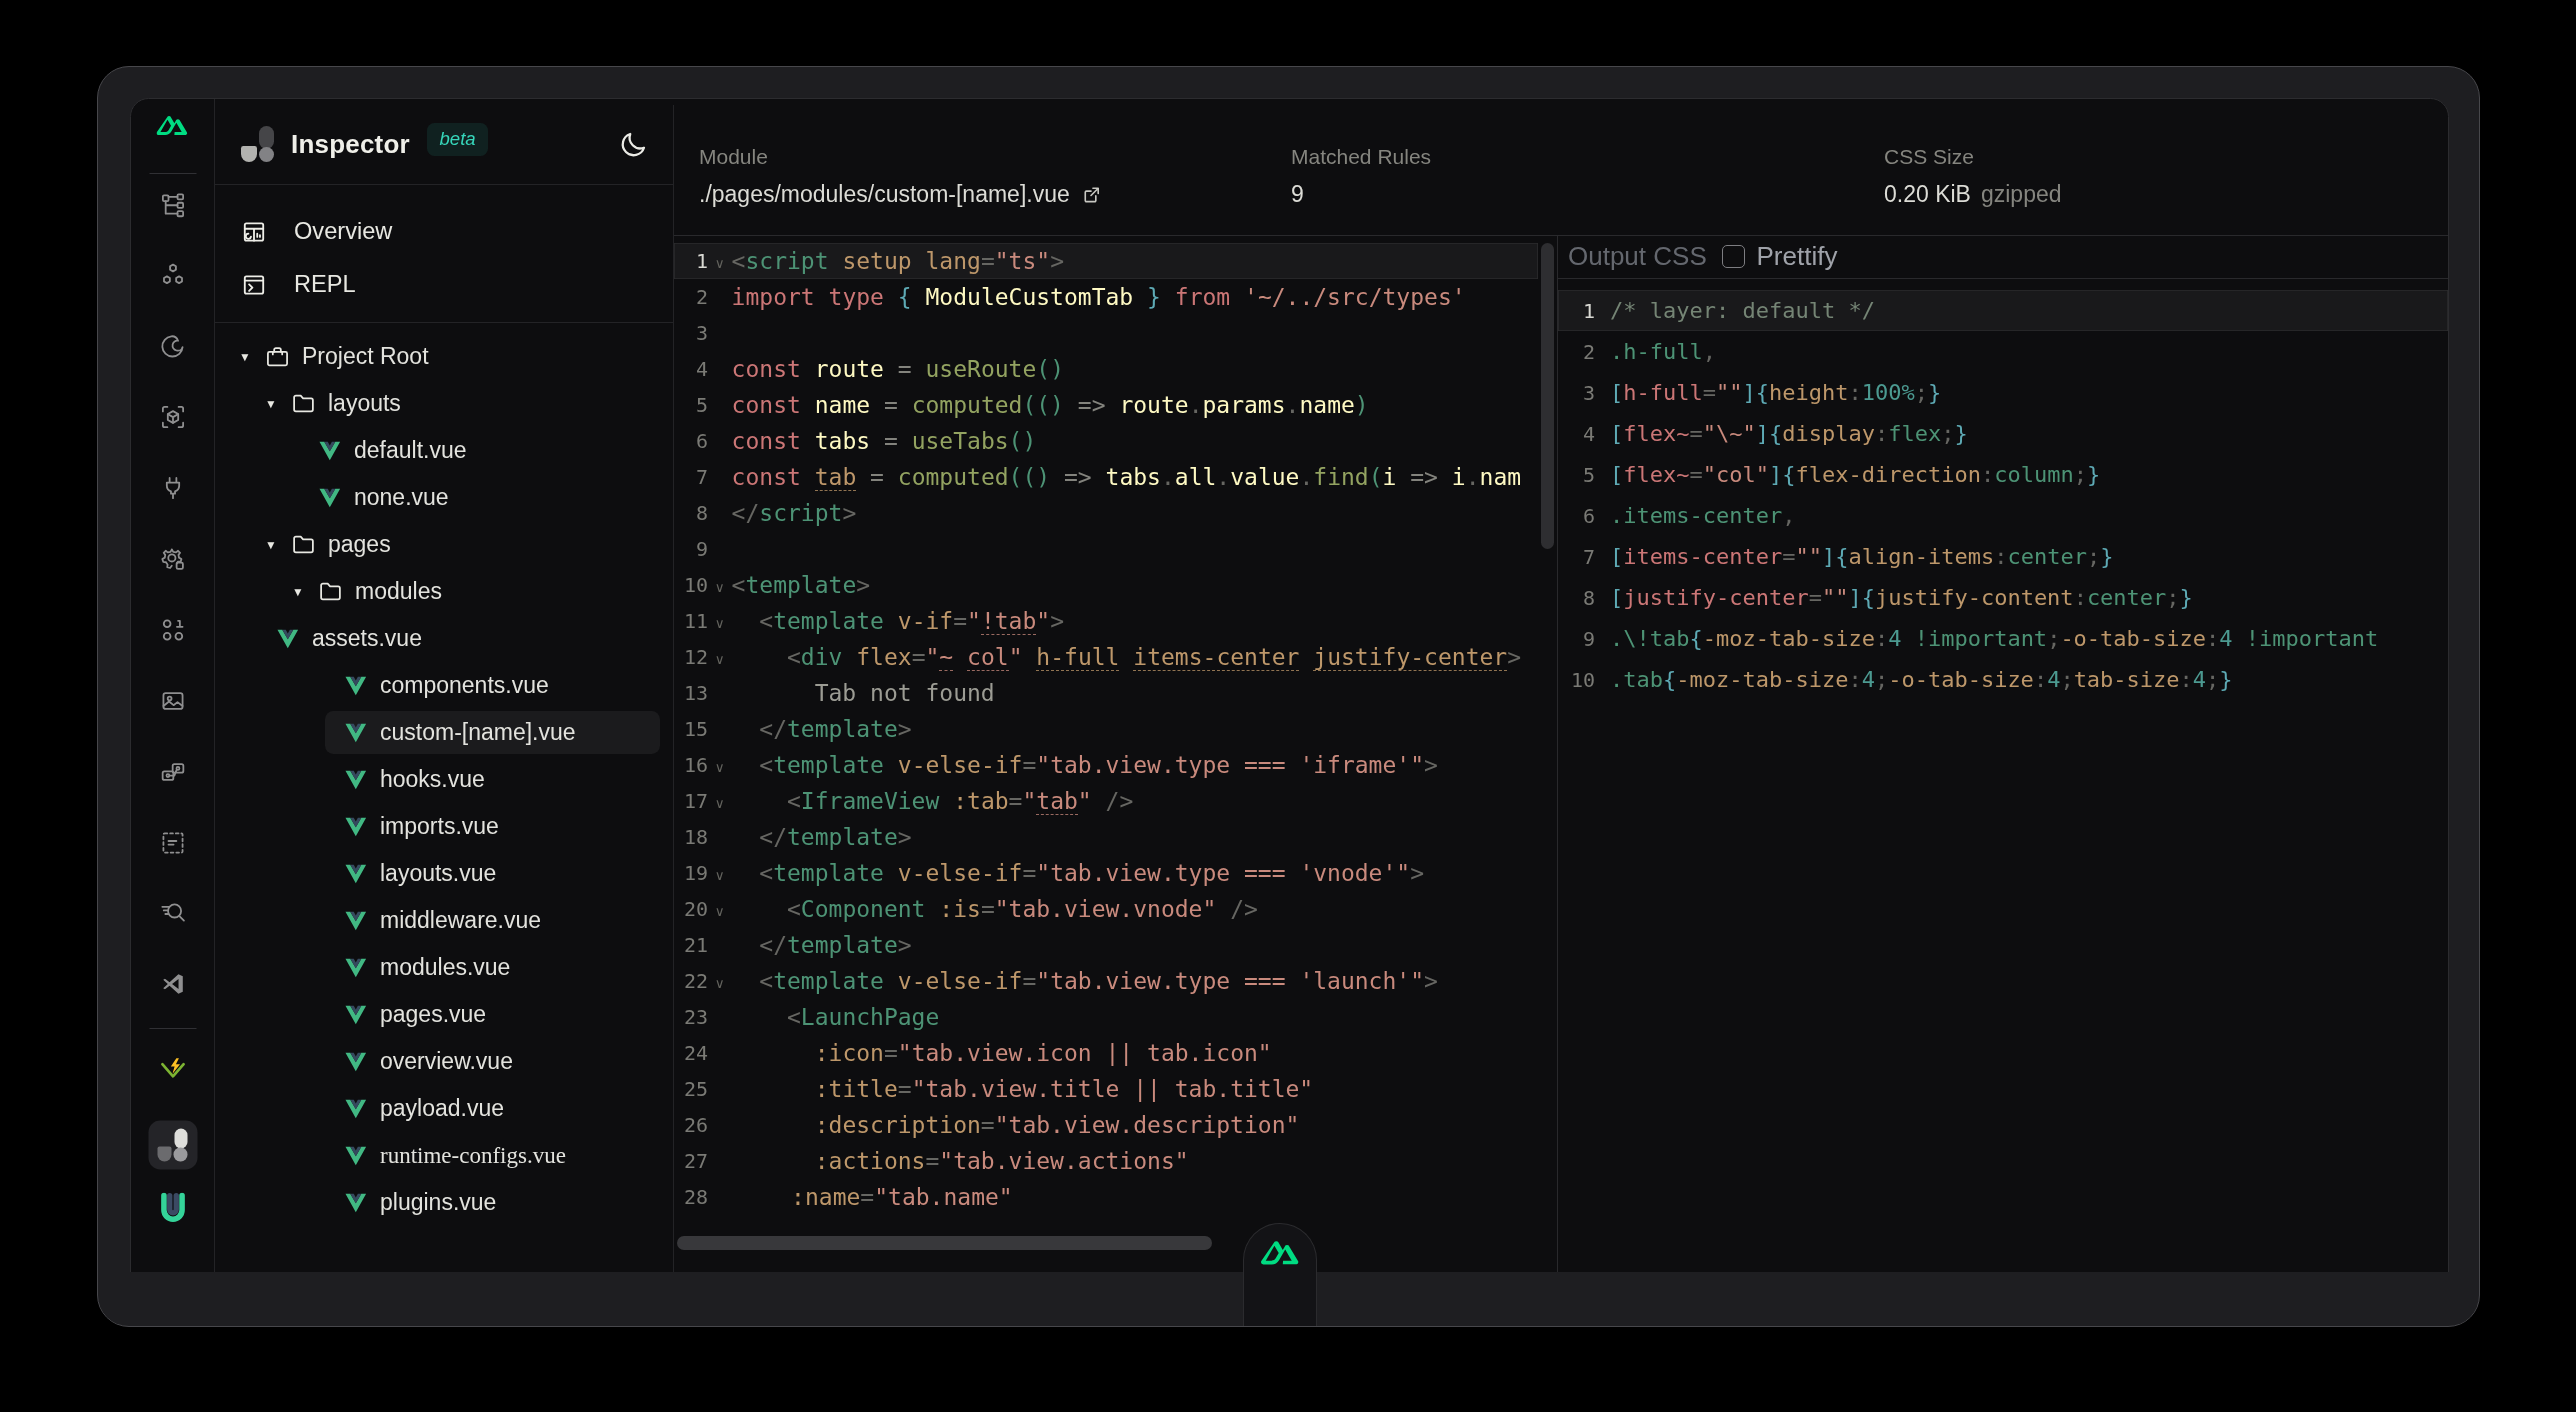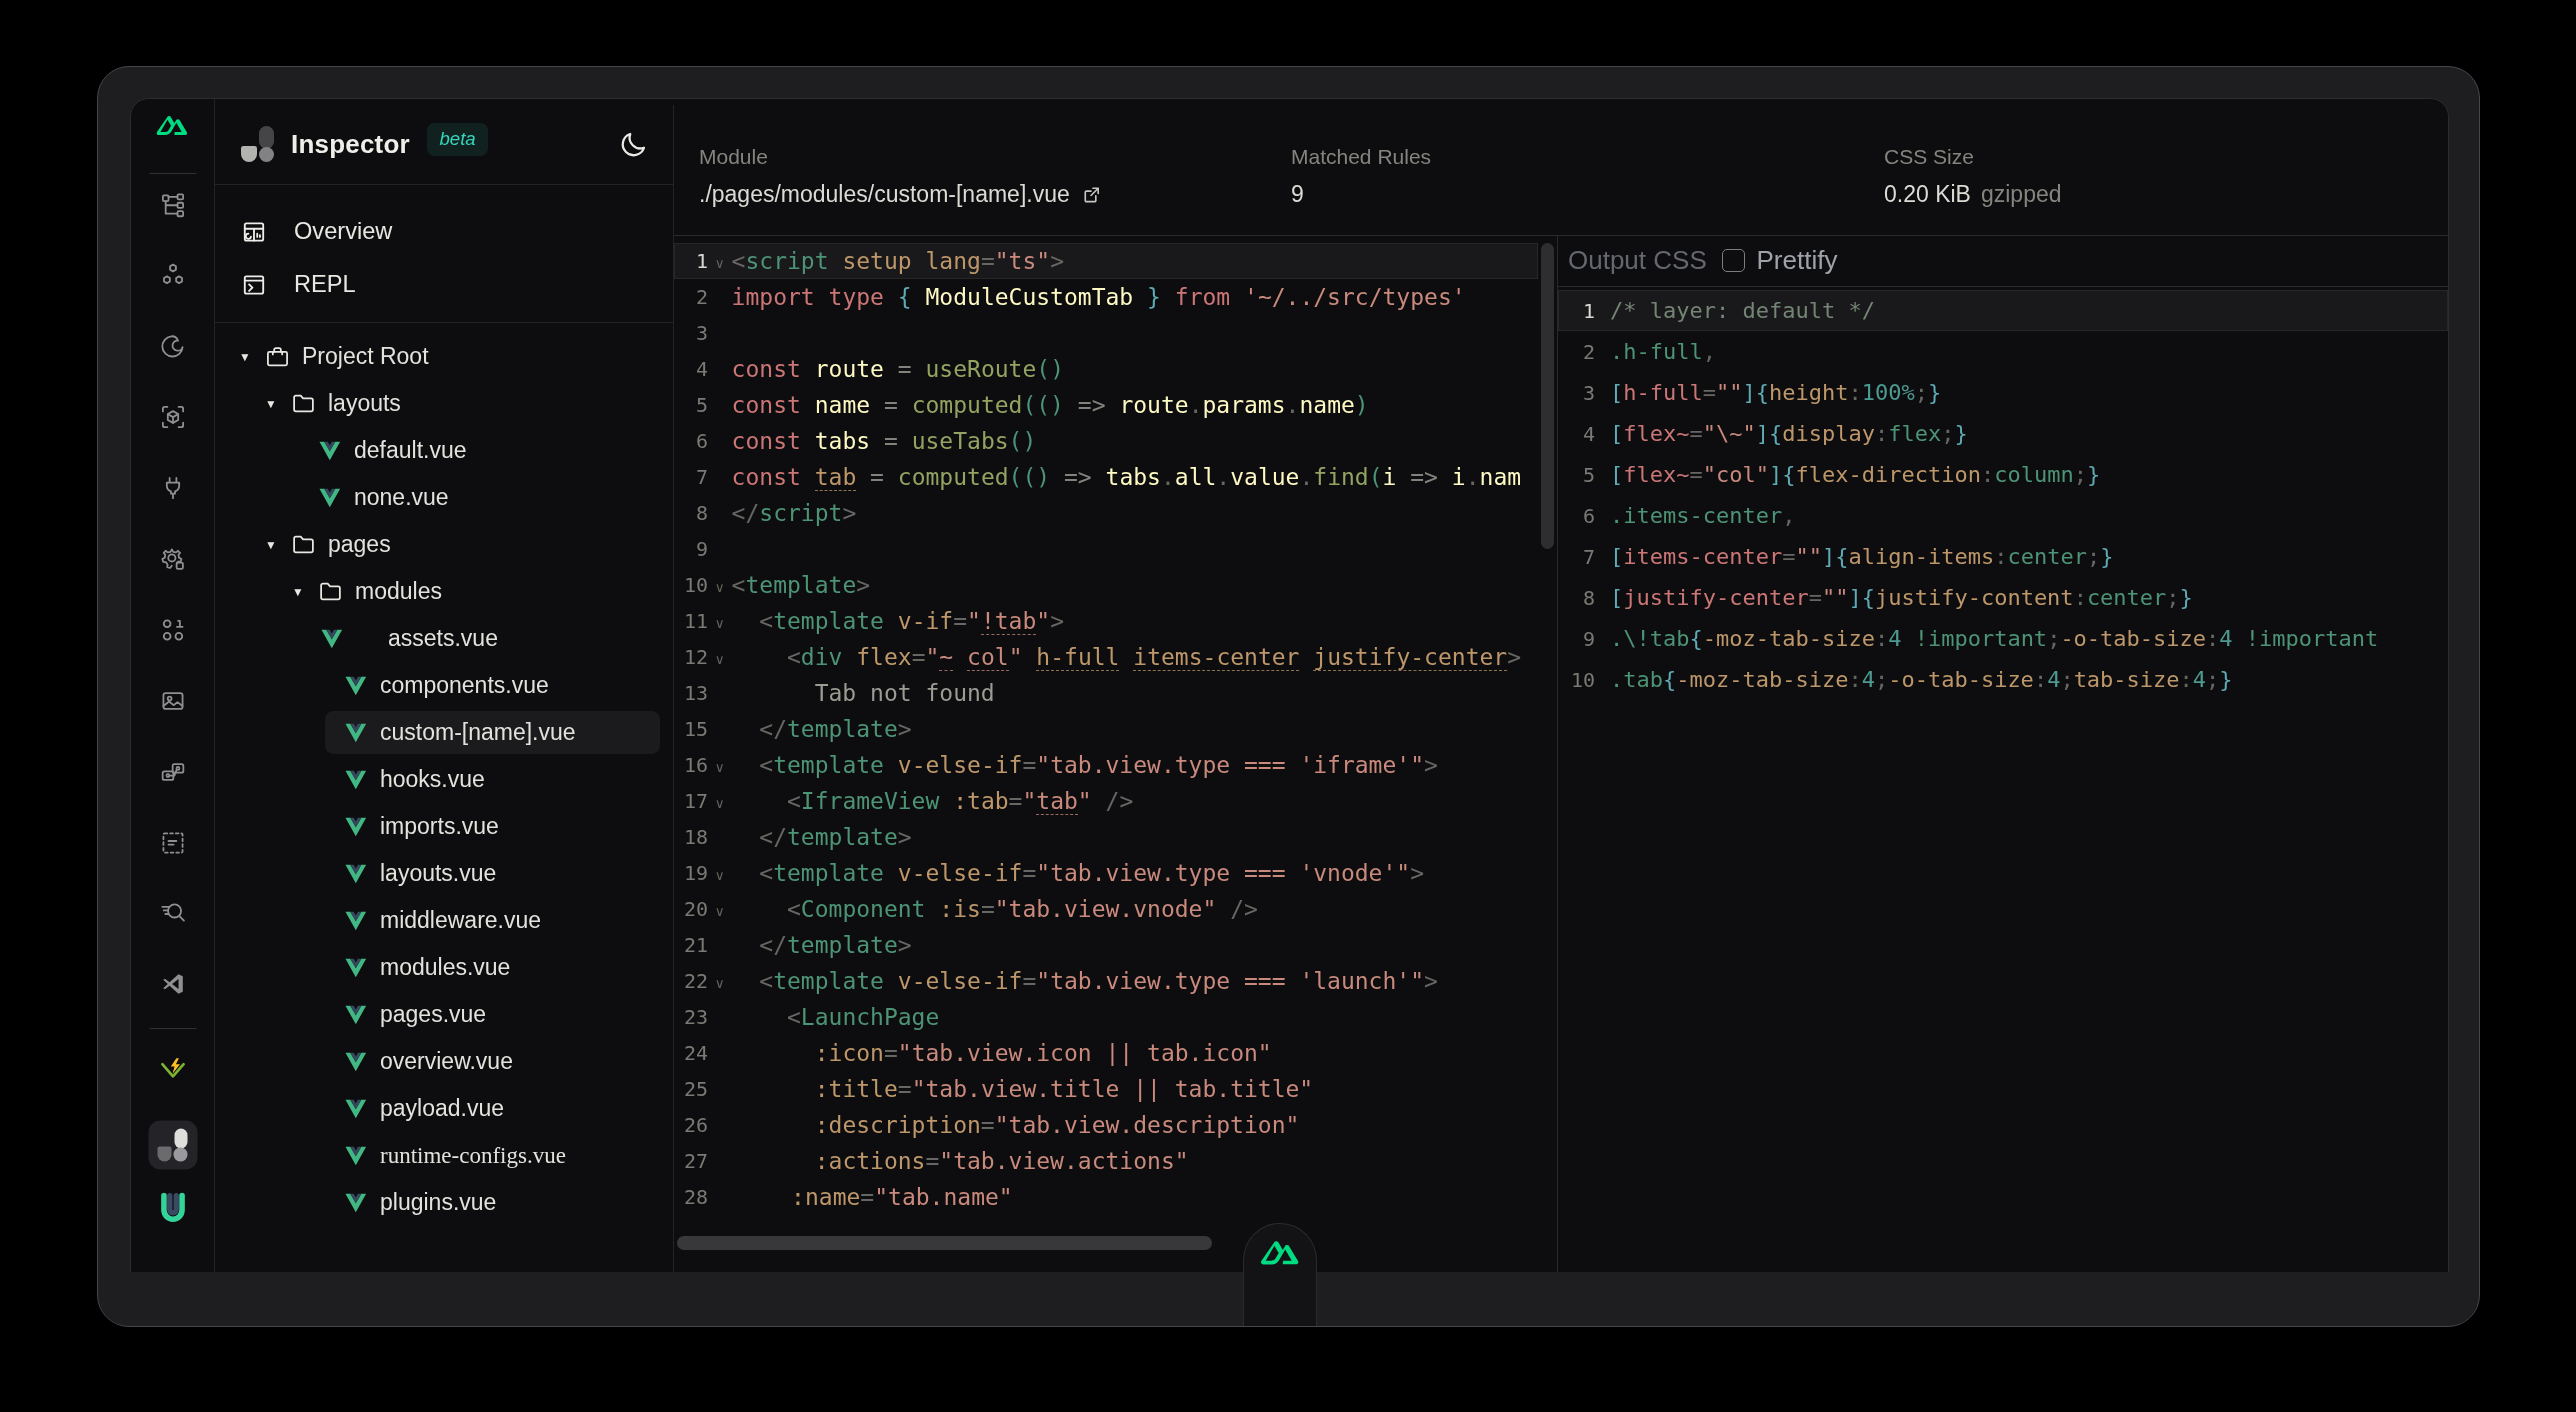--- a/index.html
+++ b/index.html
@@ -72,21 +72,21 @@
   .cline .gut{width:34px;flex:none;text-align:right;font-family:"DejaVu Sans Mono",monospace;
               font-size:20px;color:#7a7a75;}
   .cline .fold{width:23.6px;flex:none;text-align:center;font-size:13.5px;color:#63635e;padding-top:5px;}
   .cline .lc{flex:none;white-space:pre;font-family:"DejaVu Sans Mono",monospace;font-size:23px;}
   .cline.active{background:rgba(255,255,255,.05);box-shadow:inset 0 0 0 0.8px rgba(255,255,255,.08);}
   .cline.active .gut{color:#d9d9d3;}
   .vthumb{position:absolute;right:3.4px;top:8.4px;width:12.7px;height:306px;background:#2e2e31;border-radius:6.8px;}
   .hthumb{position:absolute;left:2.5px;bottom:23px;width:535px;height:14.3px;background:#38383b;border-radius:7.6px;}
 
   .output-panel{flex:1;border-left:0.8px solid #29292c;position:relative;overflow:hidden;}
-  .out-header{position:absolute;left:0;top:0;right:0;height:52px;border-bottom:0.8px solid #29292c;
+  .out-header{position:absolute;left:0;top:0;right:0;height:44px;border-bottom:0.8px solid #29292c;
               display:flex;align-items:center;padding-left:10px;box-sizing:border-box;}
   .out-title{font-size:26px;color:#64676e;}
   .checkbox{width:21px;height:21px;border:1.7px solid #7d7d81;border-radius:5px;margin:0 11.8px 0 15px;
             background:transparent;cursor:pointer;flex:none;}
   .prettify{font-size:26px;color:#9fa2a9;}
   .out-content{position:absolute;left:0;top:52px;right:0;bottom:0;overflow:hidden;padding-top:3.4px;}
   .oline{height:41px;display:flex;align-items:center;}
   .oline .gut{width:37px;flex:none;text-align:right;font-family:"DejaVu Sans Mono",monospace;
               font-size:20px;color:#7a7a75;}
   .oline .lc{flex:none;white-space:pre;font-family:"DejaVu Sans Mono",monospace;font-size:22px;margin-left:15px;}
@@ -349,21 +349,21 @@
             </div>
             <div class="trow" style="padding-left: 78px;">
               <span class="arrow">▼</span>
               <span class="ticon">
                 <svg width="25" height="25" viewBox="0 0 24 24" fill="none" stroke="#e8e8e2" stroke-width="1.7" stroke-linejoin="round">
                   <path d="M3 6.2a1.7 1.7 0 0 1 1.7-1.7h4.6l2.3 2.6h7.7A1.7 1.7 0 0 1 21 8.8v9a1.7 1.7 0 0 1-1.7 1.7H4.7A1.7 1.7 0 0 1 3 17.8z"></path>
                 </svg>
               </span>
               <span class="tlabel">modules</span>
             </div>
-            <div class="trow" style="padding-left: 104px; gap: 32px;">
+            <div class="trow" style="padding-left: 60px;">
               <span class="ticon">
                 <svg width="23.6" height="22" viewBox="0 0 24 22">
                   <path d="M1.5 1.5h4.9L12 11.2 17.6 1.5h4.9L12 20.5z" fill="#41B883"></path>
                   <path d="M6.4 1.5h3.5L12 5.3l2.1-3.8h3.5L12 11.2z" fill="#35495E"></path>
                 </svg>
               </span>
               <span class="tlabel">assets.vue</span>
             </div>
             <div class="trow" style="padding-left: 128px;">
               <span class="ticon">

